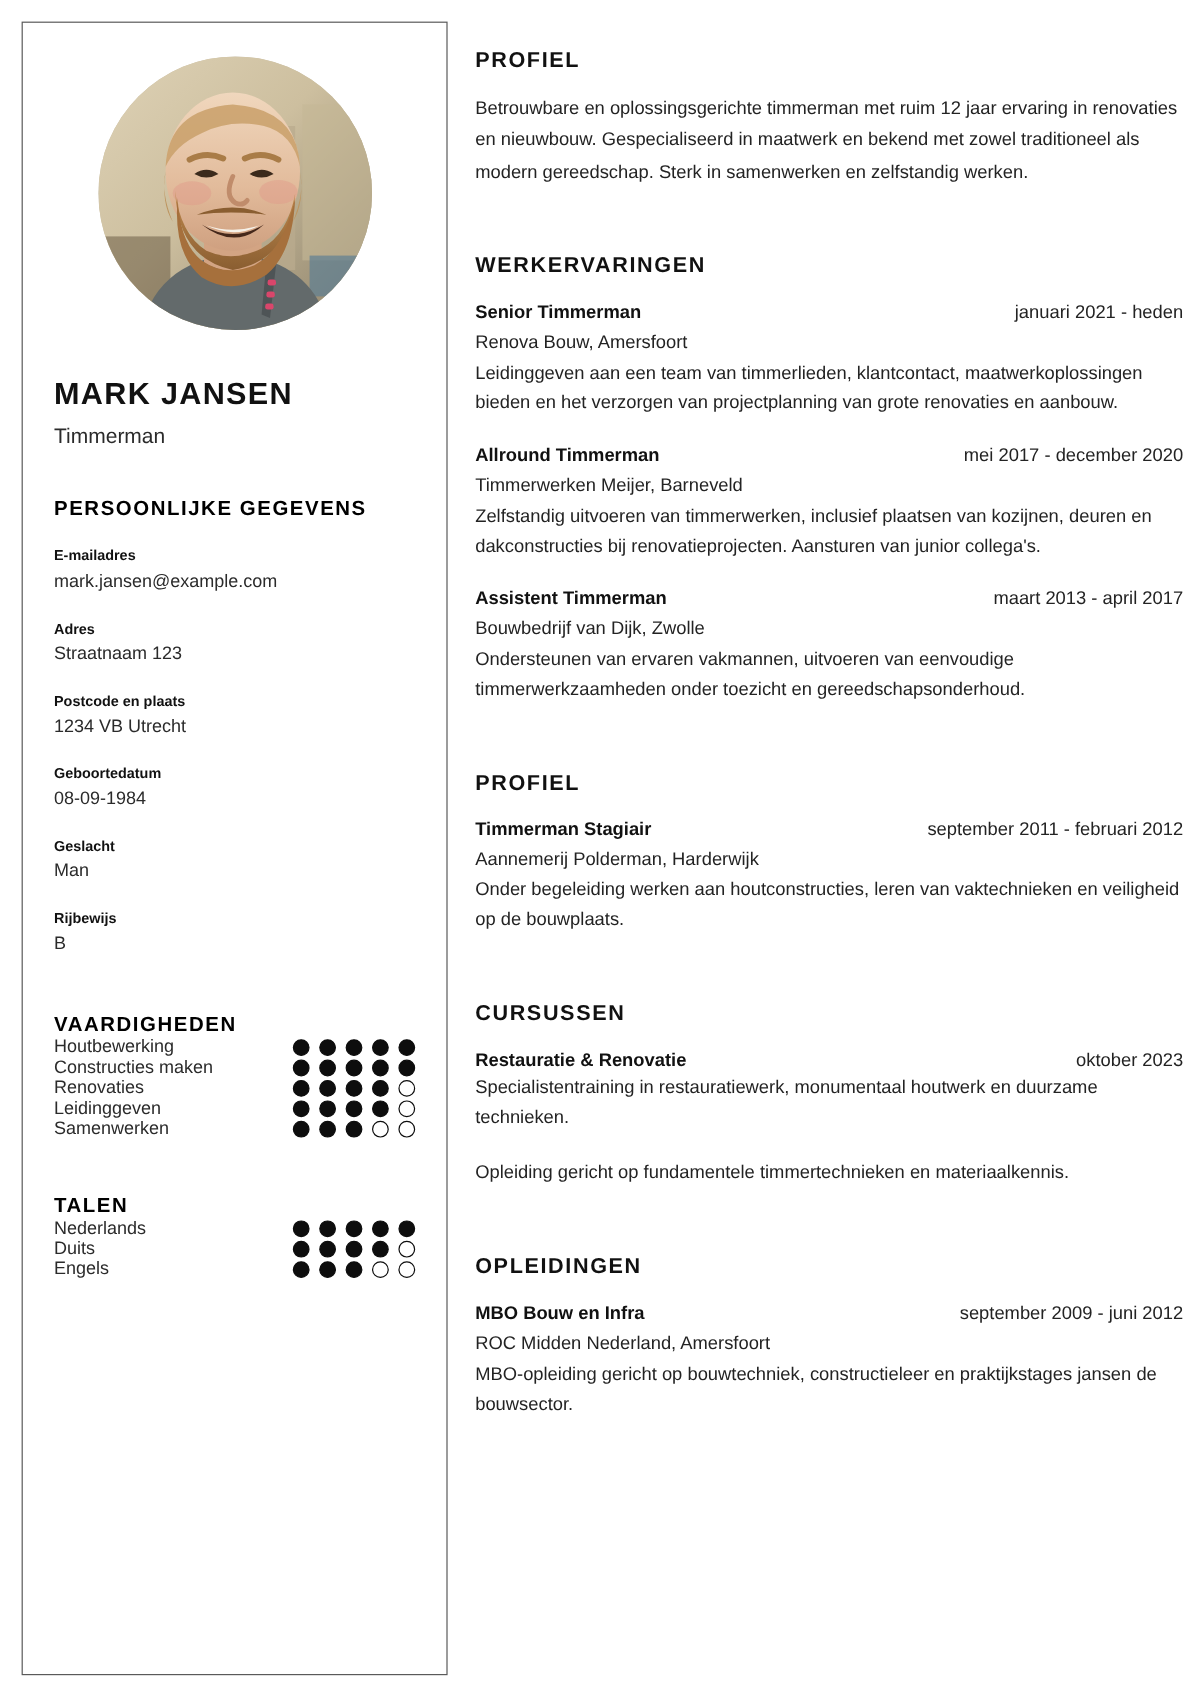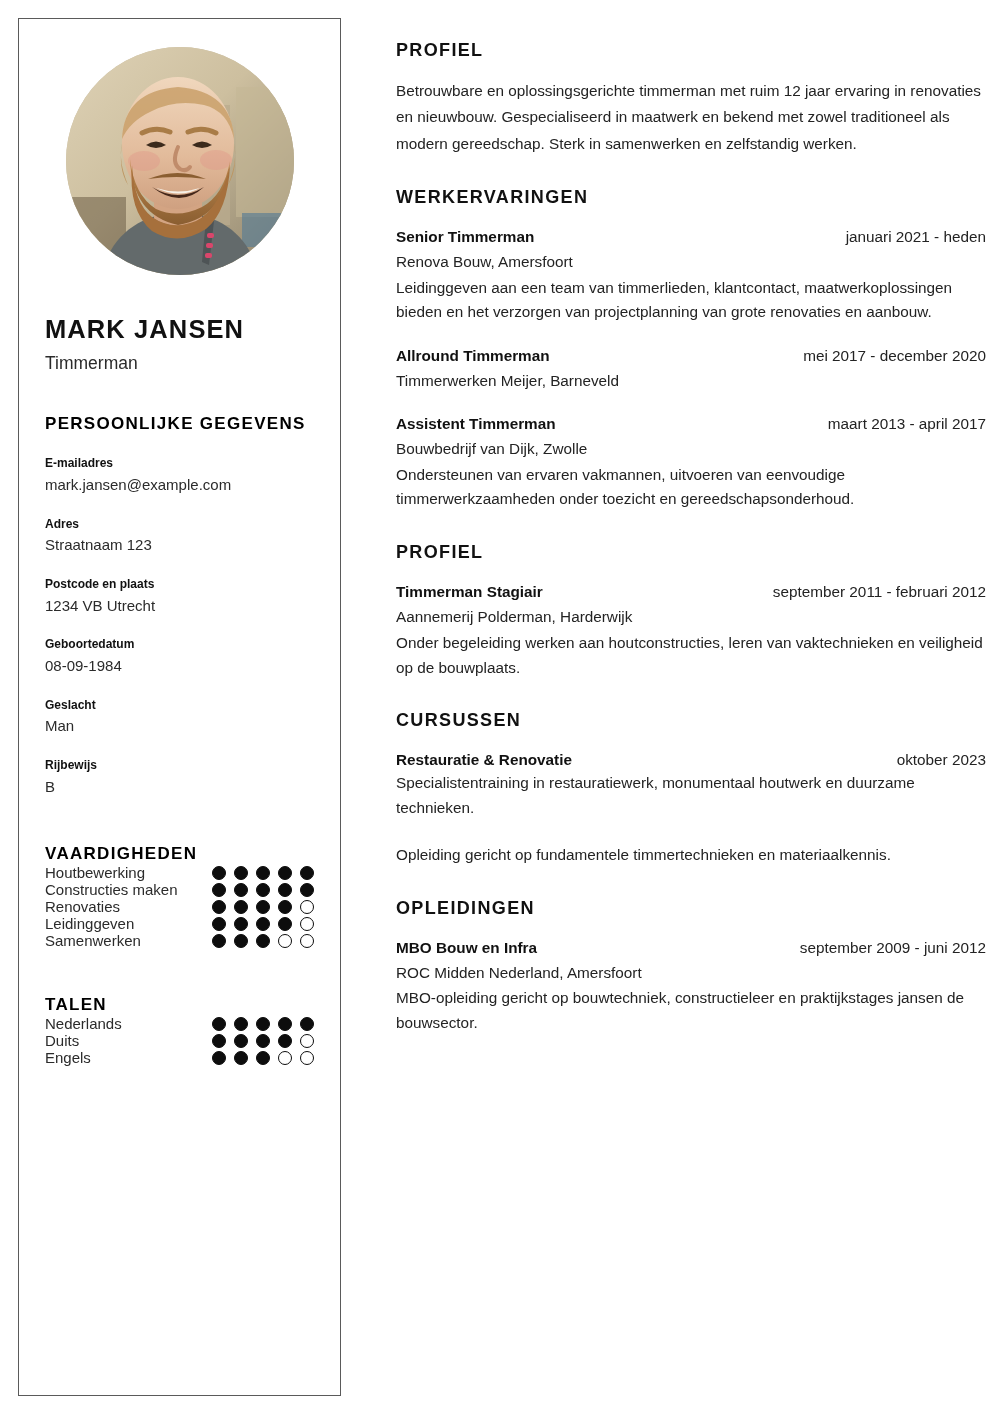--- a/index.html
+++ b/index.html
@@ -22,21 +22,21 @@
     width: 1000px;
     height: 1414px;
     background: #ffffff;
   }
 
   
   .sidebar {
     position: absolute;
     left: 18px;
     top: 18px;
-    width: 323px;
+    width: 355px;
     height: 1378px;
     border: 1.5px solid #5a5a5a;
     background: #ffffff;
     padding: 22px 26px 20px 26px;
   }
 
   .photo-wrap {
     display: flex;
     justify-content: center;
     margin-top: 6px;
@@ -128,21 +128,21 @@
     width: 590px;
   }
 
   .main-heading {
     font-size: 18px;
     font-weight: 700;
     letter-spacing: 1.35px;
     color: #111111;
   }
 
-  .main-heading.spaced { margin-top: 30px; }
+  .main-heading.spaced { margin-top: 54px; }
 
   .profile-text {
     margin-top: 17px;
     font-size: 15.3px;
     line-height: 1.72;
     color: #232323;
   }
 
   .entry { margin-top: 22px; }
   .entry.first { margin-top: 20px; }
@@ -386,20 +386,21 @@
           </div>
           <div class="entry-org">Renova Bouw, Amersfoort</div>
           <div class="entry-desc">Leidinggeven aan een team van timmerlieden, klantcontact, maatwerkoplossingen bieden en het verzorgen van projectplanning van grote renovaties en aanbouw.</div>
         </div>
         <div class="entry">
           <div class="entry-head">
             <span class="entry-title">Allround Timmerman</span>
             <span class="entry-date">mei 2017 - december 2020</span>
           </div>
           <div class="entry-org">Timmerwerken Meijer, Barneveld</div>
+          <div class="entry-desc">Zelfstandig uitvoeren van timmerwerken, inclusief plaatsen van kozijnen, deuren en dakconstructies bij renovatieprojecten. Aansturen van junior collega's.</div>
         </div>
         <div class="entry">
           <div class="entry-head">
             <span class="entry-title">Assistent Timmerman</span>
             <span class="entry-date">maart 2013 - april 2017</span>
           </div>
           <div class="entry-org">Bouwbedrijf van Dijk, Zwolle</div>
           <div class="entry-desc">Ondersteunen van ervaren vakmannen, uitvoeren van eenvoudige timmerwerkzaamheden onder toezicht en gereedschapsonderhoud.</div>
         </div>
       </div>

